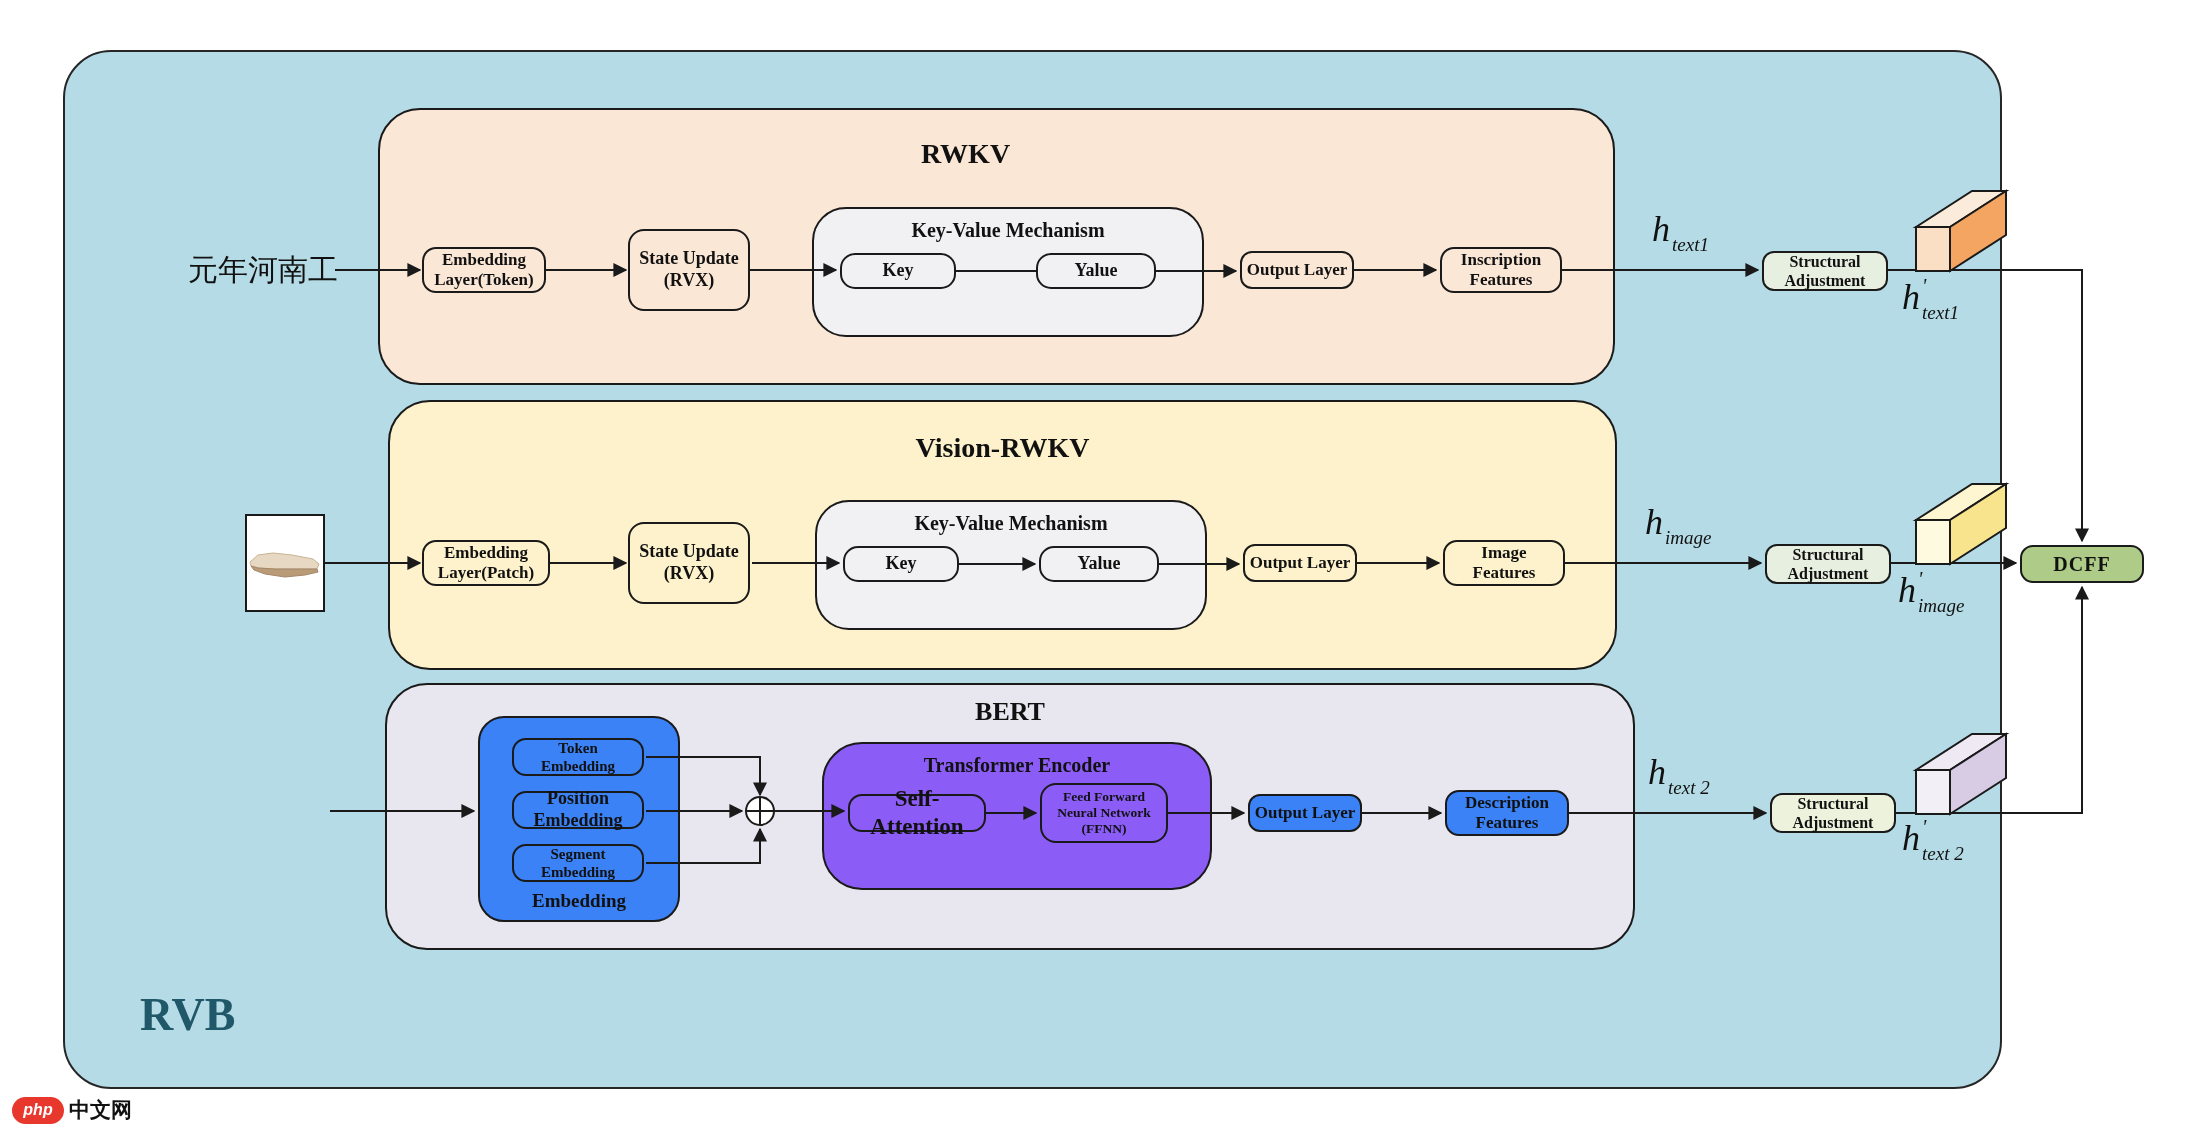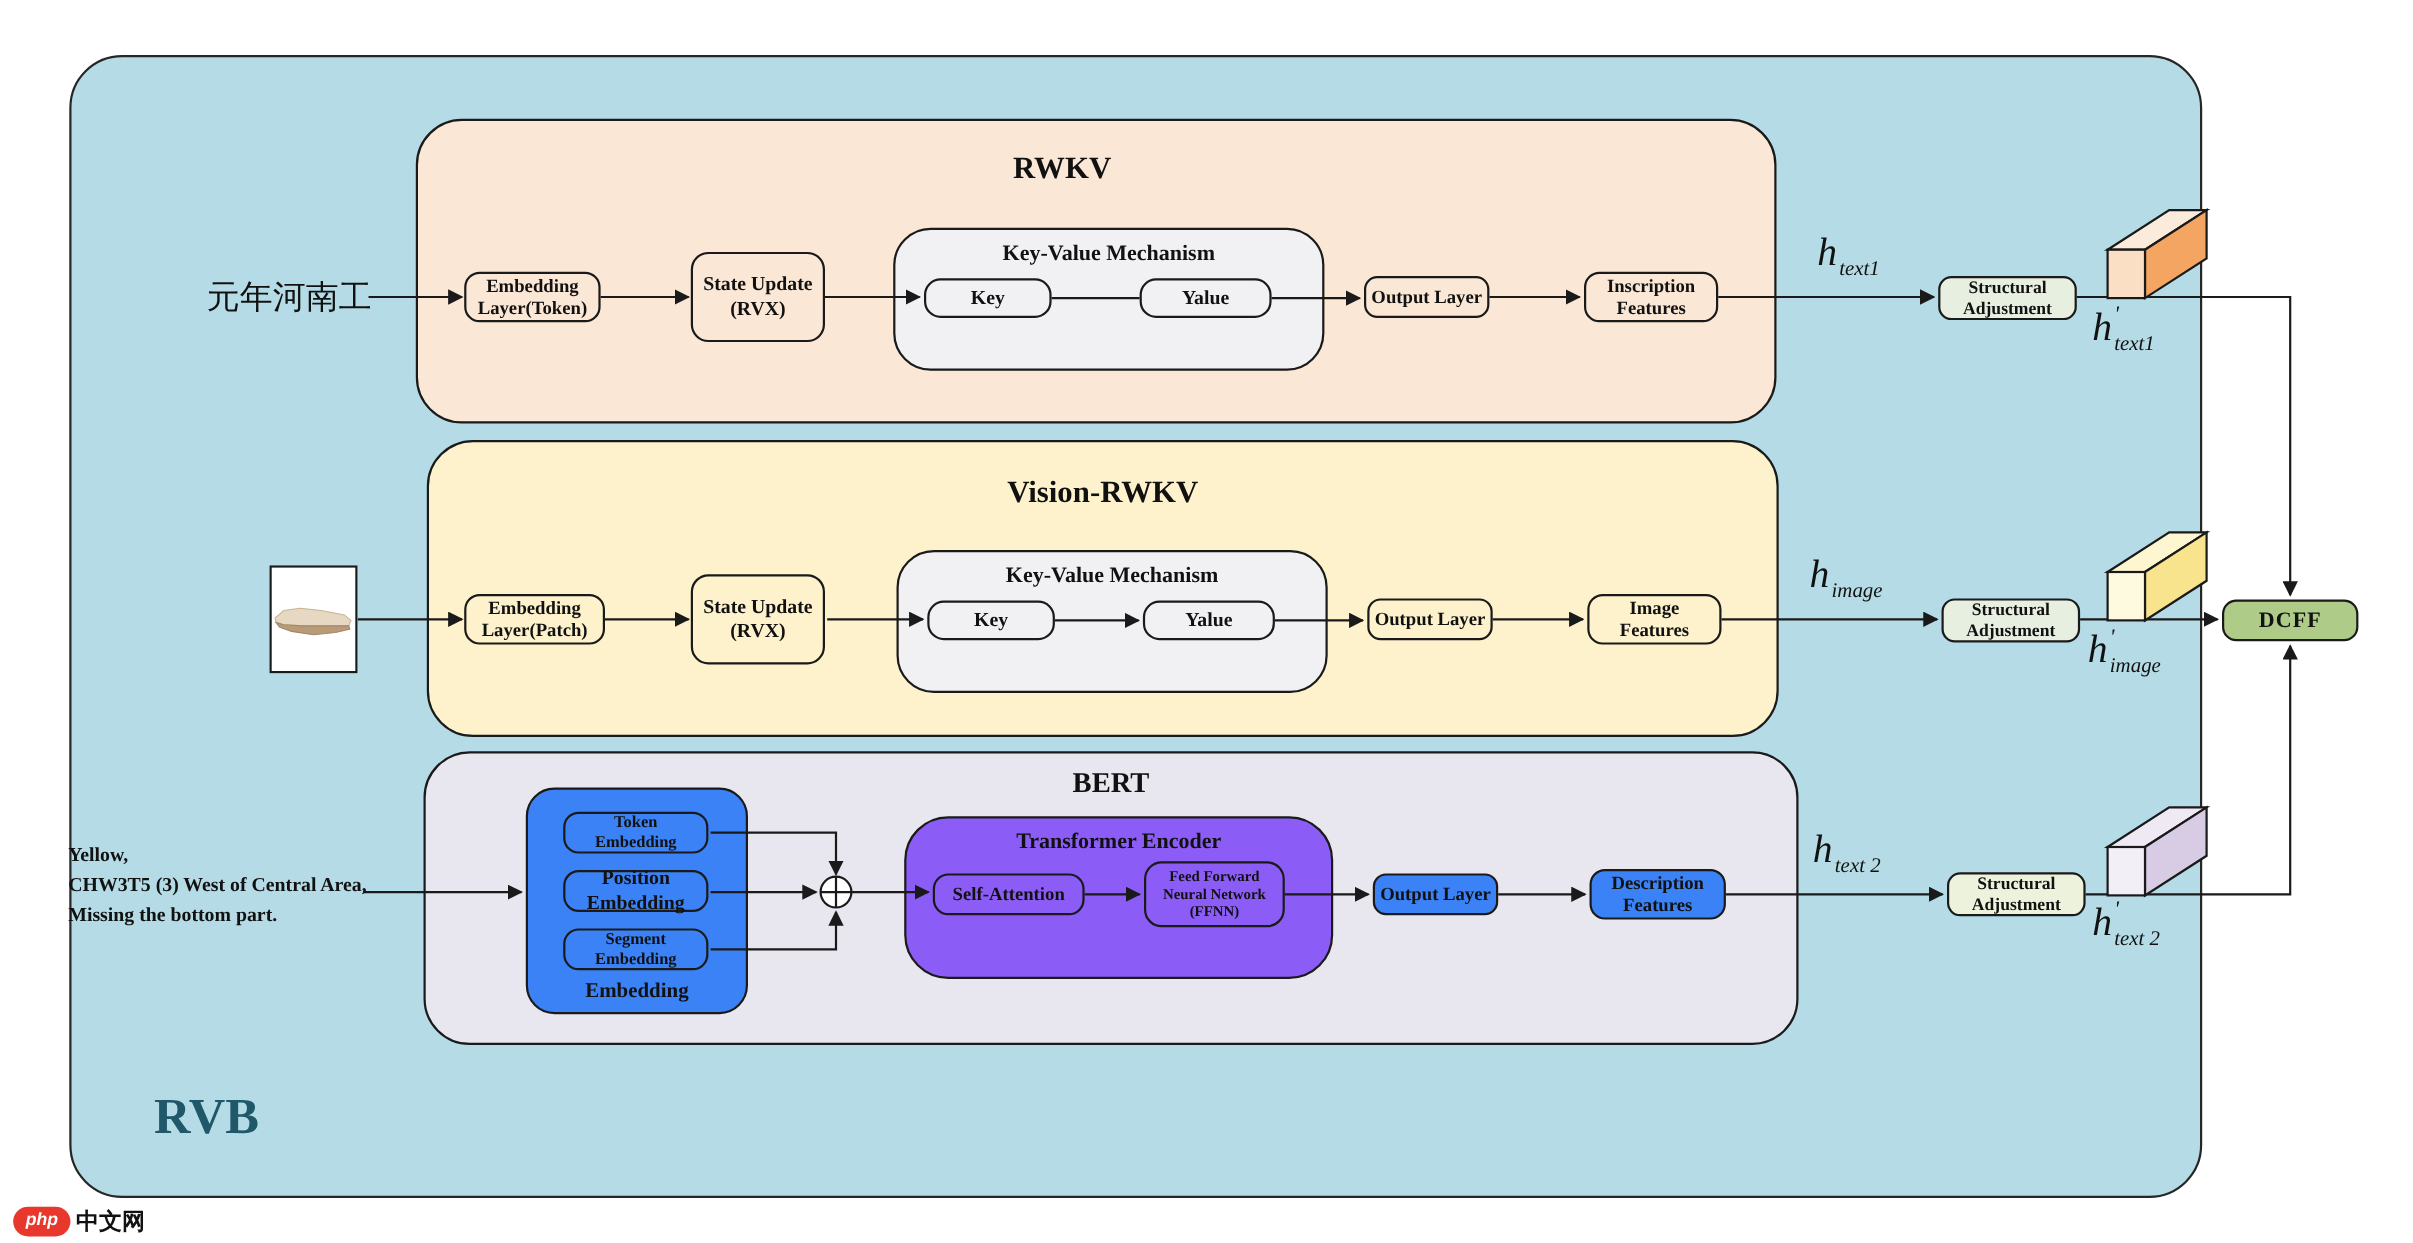--- a/index.html
+++ b/index.html
@@ -173,34 +173,31 @@
   </svg>
   <div class="h-label" style="left:1898px;top:574px;">
     <span class="h-base">h</span>
     <span class="h-stack">
         <span class="h-prime">'</span>
     <span class="h-sub">image</span>
       </span>
   </div>
   <div class="node dcff" style="left:2020px;top:545px;width:124px;height:38px;">DCFF</div>
 
-  <div class="txt-input" style="left:62px;top:764px;width:330px;">Yellow,
-CHW3T5 (3) West of Central Area,
- Missing the bottom part.</div>
   <div class="group lav" style="left:478px;top:716px;width:202px;height:206px;border-radius:26px;"></div>
   <div class="node lav" style="left:512px;top:738px;width:132px;height:38px;font-size:15px;">Token
 Embedding</div>
   <div class="node lav" style="left:512px;top:791px;width:132px;height:38px;font-size:18px;">Position
 Embedding</div>
   <div class="node lav" style="left:512px;top:844px;width:132px;height:38px;font-size:15px;">Segment
 Embedding</div>
   <div class="group-title" style="left:478px;top:890px;width:202px;font-size:19px;z-index:4;">Embedding</div>
   <div class="group tgray" style="left:822px;top:742px;width:390px;height:148px;border-radius:40px;"></div>
   <div class="group-title" style="left:822px;top:754px;width:390px;z-index:4;">Transformer Encoder</div>
-  <div class="node tgray" style="left:848px;top:794px;width:138px;height:38px;font-size:17px;">Self-Attention</div>
+  <div class="node tgray" style="left:848px;top:794px;width:138px;height:38px;font-size:23px;">Self-Attention</div>
   <div class="node tgray" style="left:1040px;top:783px;width:128px;height:60px;font-size:13.5px;border-radius:16px;">Feed Forward
 Neural Network
 (FFNN)</div>
   <div class="node lav" style="left:1248px;top:794px;width:114px;height:38px;font-size:17px;border-radius:12px;">Output Layer</div>
   <div class="node lav" style="left:1445px;top:790px;width:124px;height:46px;font-size:17px;">Description
 Features</div>
   <div class="h-label" style="left:1648px;top:756px;">
     <span class="h-base">h</span>
     <span class="h-stack">
         <span class="h-prime"></span>

